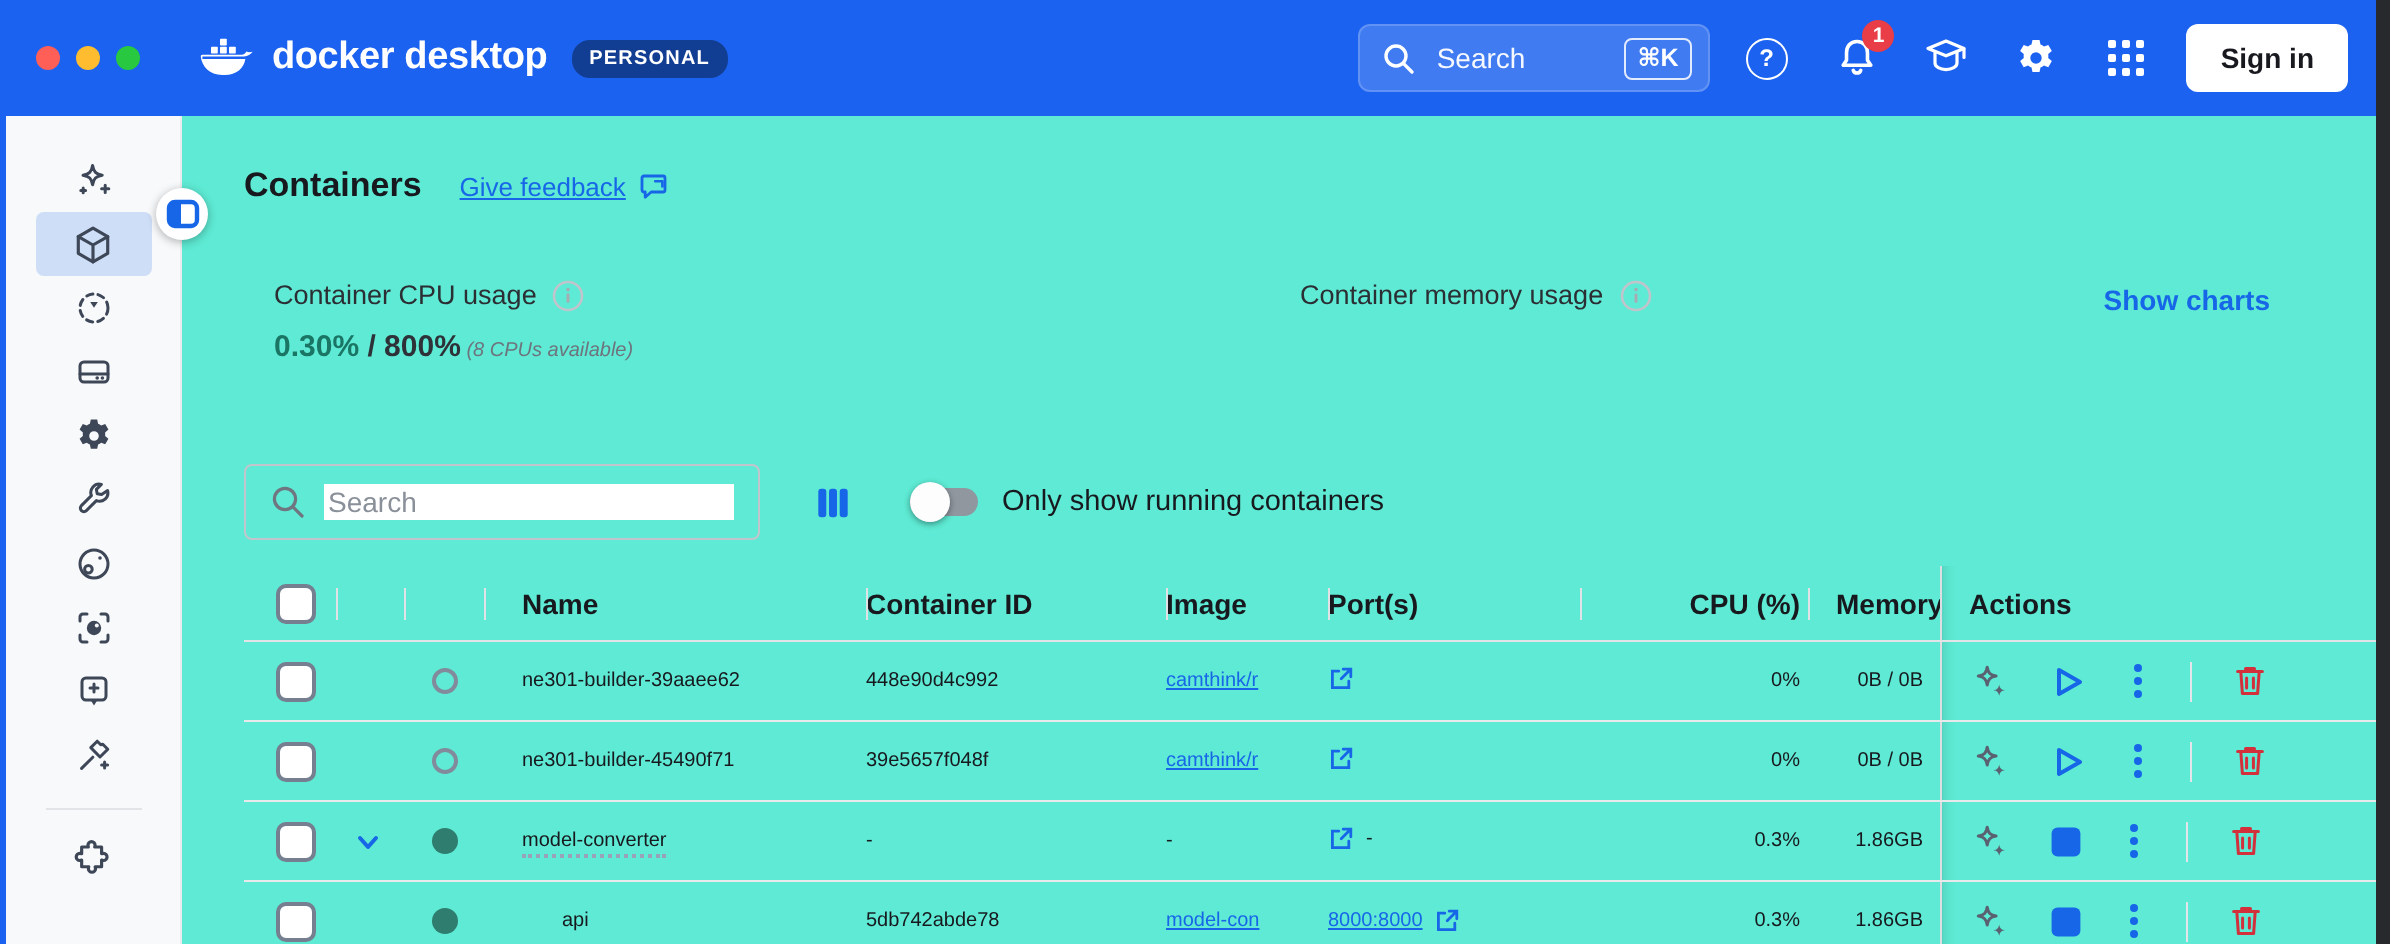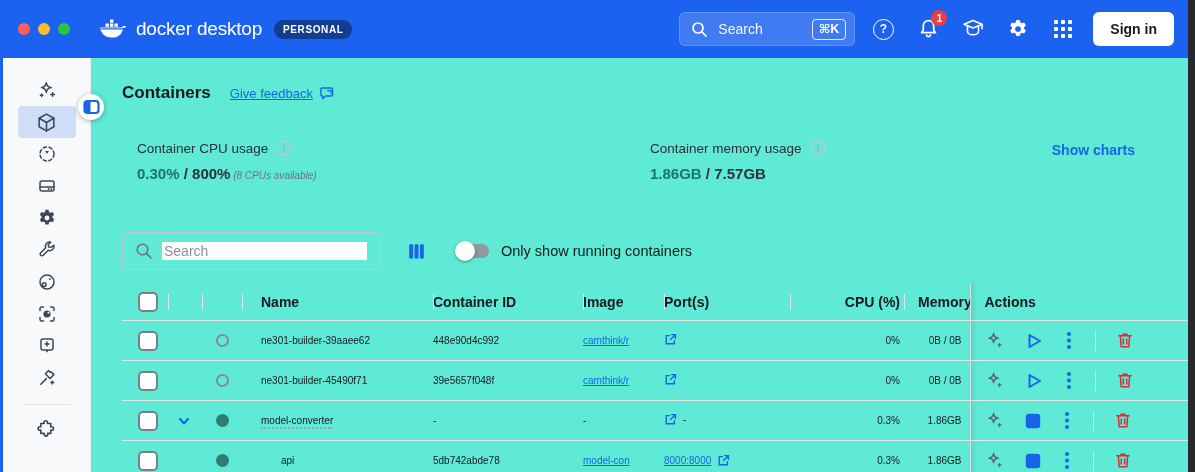--- a/index.html
+++ b/index.html
@@ -9,21 +9,21 @@
   
   .right-strip{position:absolute;top:0;right:0;width:7px;height:472px;background:#28292c;z-index:60;}
   .left-strip{position:absolute;top:58px;left:0;width:3px;height:414px;background:#1c62f0;z-index:40;}
   
   .topbar{position:absolute;top:0;left:0;width:1188px;height:58px;background:#1c62f0;
     display:flex;align-items:center;padding:0 14px 0 18px;box-sizing:border-box;gap:0;color:#fff;}
   .traffic{display:flex;gap:8px;align-items:center;}
   .tl{width:12px;height:12px;border-radius:50%;}
   .tl.red{background:#ff5f57}.tl.yellow{background:#febc2e}.tl.green{background:#28c840}
   .brand{display:flex;align-items:center;gap:9px;margin-left:30px;}
-  .brand-text{font-size:19px;font-weight:400;letter-spacing:-0.2px;}
+  .brand-text{font-size:19px;font-weight:700;letter-spacing:-0.2px;}
   .plan-badge{margin-left:12px;background:#113e92;border-radius:9px;padding:4px 9px;
     font-size:10px;font-weight:700;letter-spacing:.6px;}
   .gsearch{margin-left:auto;width:176px;height:34px;background:rgba(255,255,255,.16);
     border:1px solid rgba(255,255,255,.18);border-radius:6px;display:flex;align-items:center;
     padding:0 8px 0 11px;box-sizing:border-box;gap:8px;}
   .gsearch input{flex:1;min-width:0;background:transparent;border:none;outline:none;color:#fff;font-size:14px;
     font-family:inherit;}
   .gsearch input::placeholder{color:rgba(255,255,255,.95);}
   .kbd{border:1px solid rgba(255,255,255,.85);border-radius:4px;font-size:12.5px;font-weight:600;
     padding:2px 6px;line-height:1.2;}
@@ -50,21 +50,21 @@
     box-shadow:0 1px 5px rgba(0,0,0,.3);z-index:45;display:flex;align-items:center;justify-content:center;cursor:pointer;}
   
   .main{position:absolute;top:58px;left:91px;width:1097px;height:414px;background:#5eead4;overflow:hidden;
     box-sizing:border-box;padding-left:31px;}
   .page-head{margin-top:24px;height:22px;display:flex;align-items:center;gap:19px;}
   .page-title{font-size:17px;font-weight:700;color:#17191e;}
   .feedback{display:flex;align-items:flex-end;gap:6px;color:#1766e8;font-size:13px;text-decoration:underline;cursor:pointer;}
   .stats-row{position:relative;height:64px;margin-top:36px;}
   .stat{position:absolute;top:0;}
   .stat.cpu{left:15px;} .stat.mem{left:528px;}
-  .stat-label{display:flex;align-items:center;gap:8px;font-size:13.5px;color:#2b2e33;}
+  .stat-label{display:flex;gap:8px;font-size:13.5px;color:#2b2e33;}
   .stat-value{margin-top:9px;font-size:15px;font-weight:700;color:#2e3238;}
   .stat-used{color:#1b7565;}
   .stat-note{font-weight:400;color:#6e747d;font-size:10px;font-style:italic;}
   .show-charts{position:absolute;right:53px;top:2px;color:#1766e8;font-size:14px;font-weight:600;cursor:pointer;}
   .controls{margin-top:28px;display:flex;align-items:center;}
   .tsearch{width:258px;height:38px;border:1px solid #c2c6cc;border-radius:4px;display:flex;align-items:center;
     gap:9px;padding:0 12px;box-sizing:border-box;}
   .tsearch input{flex:1;min-width:0;border:none;outline:none;font-size:14px;color:#17191e;font-family:inherit;}
   .tsearch input::placeholder{color:#8a9099;}
   .cols-btn{margin-left:26px;cursor:pointer;display:flex;}
@@ -286,23 +286,20 @@
       </div>
       <div class="stat mem">
         <div class="stat-label">
           <span>Container memory usage</span>
           <svg width="16" height="16" viewBox="0 0 16 16">
             <circle cx="8" cy="8" r="7" fill="none" stroke="#c1c5cb" stroke-width="1.3"></circle>
             <circle cx="8" cy="4.8" r="0.9" fill="#a7acb3"></circle>
             <rect x="7.25" y="6.8" width="1.5" height="4.6" rx="0.7" fill="#a7acb3"></rect>
           </svg>
         </div>
-        <div class="stat-value">
-          <span class="stat-used">1.86GB</span><span> / 7.57GB</span>
-        </div>
       </div>
       <span class="show-charts">Show charts</span>
     </div>
 
     <div class="controls">
       <div class="tsearch">
         <svg width="18" height="18" viewBox="0 0 18 18">
           <circle cx="7.5" cy="7.5" r="5.3" fill="none" stroke="#6f7680" stroke-width="1.6"></circle>
           <line x1="11.6" y1="11.6" x2="16" y2="16" stroke="#6f7680" stroke-width="1.6" stroke-linecap="round"></line>
         </svg>

